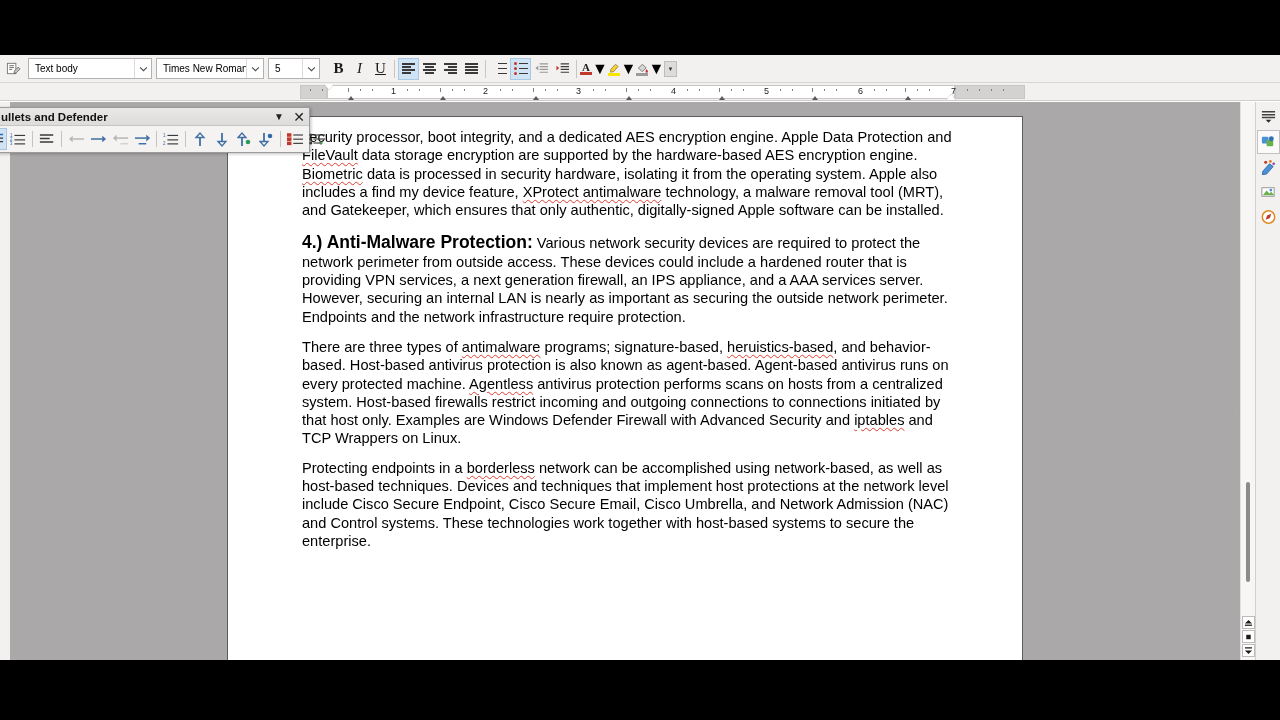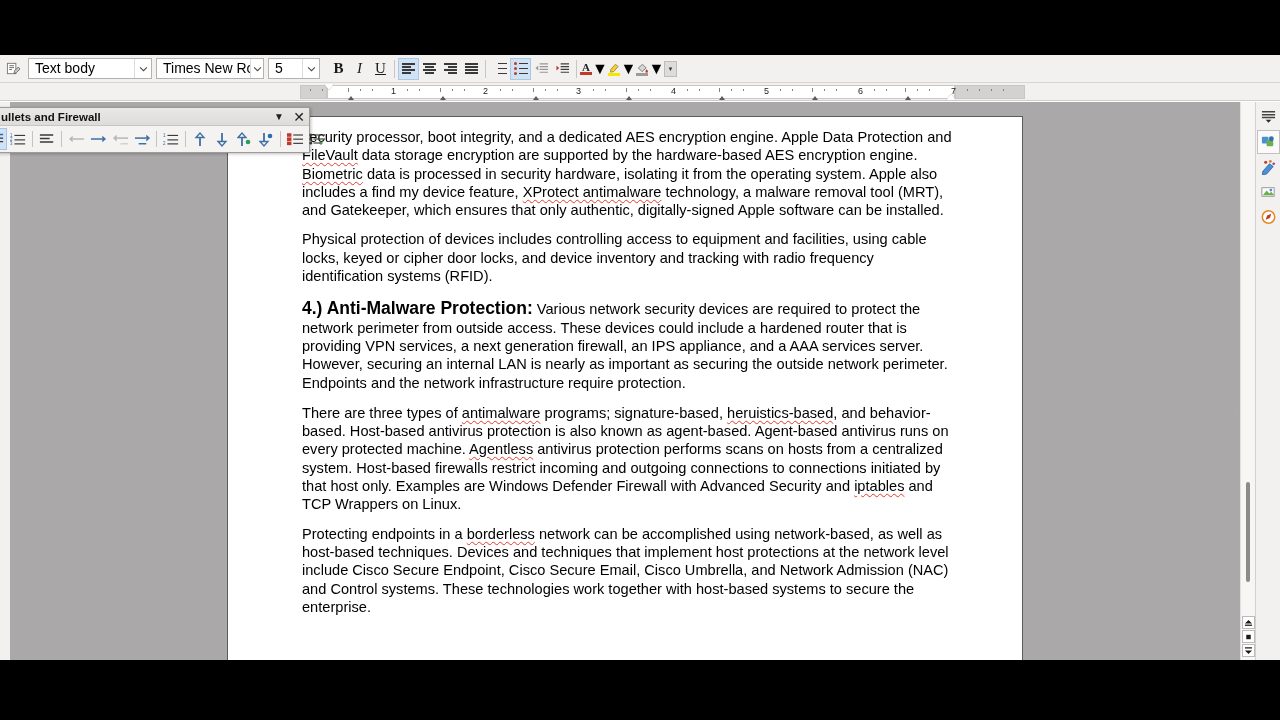--- a/index.html
+++ b/index.html
@@ -42,21 +42,21 @@
     display: flex; align-items: center; justify-content: center;
     flex: 0 0 auto;
   }
   .combo {
     height: 21px;
     background: #ffffff;
     border: 1px solid #b4b2b0;
     display: flex;
     align-items: center;
     margin-left: 4px;
-    font-size: 14px;
+    font-size: 10px;
     color: #000;
     position: relative;
     flex: 0 0 auto;
   }
   .combo .cval {
     padding-left: 6px;
     flex: 1 1 auto;
     white-space: nowrap;
     overflow: hidden;
     line-height: 19px;
@@ -547,37 +547,36 @@
       <div class="indent-top" style="left:324px;"></div>
       <div class="indent-bot" style="left:946px;"></div>
     </div>
 
     <div id="workspace">
       <div id="page">
         <div id="text-col">
 
           <p><span>security processor, boot integrity, and a dedicated AES encryption engine. Apple Data Protection and </span><span class="sq">FileVault</span><span> data storage encryption are supported by the hardware-based AES encryption engine. </span><span class="sq">Biometric</span><span> data is processed in security hardware, isolating it from the operating system. Apple also includes a find my device feature, </span><span class="sq">XProtect antimalware</span><span> technology, a malware removal tool (MRT), and Gatekeeper, which ensures that only authentic, digitally-signed Apple software can be installed.</span></p>
 
-          <p><span>Physical protection of devices includes controlling access to equipment and facilities, using cable locks, keyed or cipher door locks, and device inventory and tracking with radio frequency identification systems (RFID).</span></p>
 
           <p style="margin-top:14px;margin-bottom:12px;"><span class="hd">4.) Anti-Malware Protection:</span><span> Various network security devices are required to protect the network perimeter from outside access. These devices could include a hardened router that is providing VPN services, a next generation firewall, an IPS appliance, and a AAA services server. However, securing an internal LAN is nearly as important as securing the outside network perimeter. Endpoints and the network infrastructure require protection.</span></p>
 
           <p><span>There are three types of </span><span class="sq">antimalware</span><span> programs; signature-based, </span><span class="sq">heruistics-based</span><span>, and behavior-based. Host-based antivirus protection is also known as agent-based. Agent-based antivirus runs on every protected machine. </span><span class="sq">Agentless</span><span> antivirus protection performs scans on hosts from a centralized system. Host-based firewalls restrict incoming and outgoing connections to connections initiated by that host only. Examples are Windows Defender Firewall with Advanced Security and </span><span class="sq">iptables</span><span> and TCP Wrappers on Linux.</span></p>
 
           <p><span>Protecting endpoints in a </span><span class="sq">borderless</span><span> network can be accomplished using network-based, as well as host-based techniques. Devices and techniques that implement host protections at the network level include Cisco Secure Endpoint, Cisco Secure Email, Cisco Umbrella, and Network Admission (NAC) and Control systems. These technologies work together with host-based systems to secure the enterprise.</span></p>
 
         </div>
       </div>
     </div>
 
     <div id="left-strip"></div>
 
     <div id="bn-toolbar">
       <div id="bn-title">
-        <span>ullets and Firewall</span>
+        <span>ullets and Defender</span>
         <span class="sp"></span>
         <span class="tb-ctl">▼</span>
         <span class="tb-ctl x">✕</span>
       </div>
       <div id="bn-body">
 
         <div class="bn-btn sel">
           <svg width="16" height="14" viewBox="0 0 18 14">
             <path d="M0 2h4M6 2h11" stroke="#2b6cb0" stroke-width="1.6"></path>
             <path d="M0 6h4M6 6h11" stroke="#3a3a3a" stroke-width="1.4"></path>

